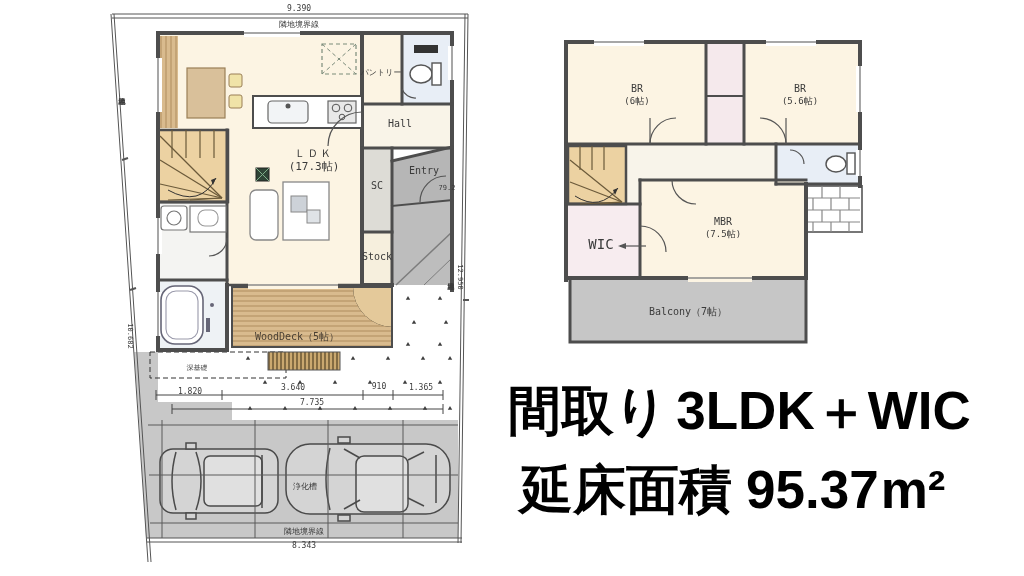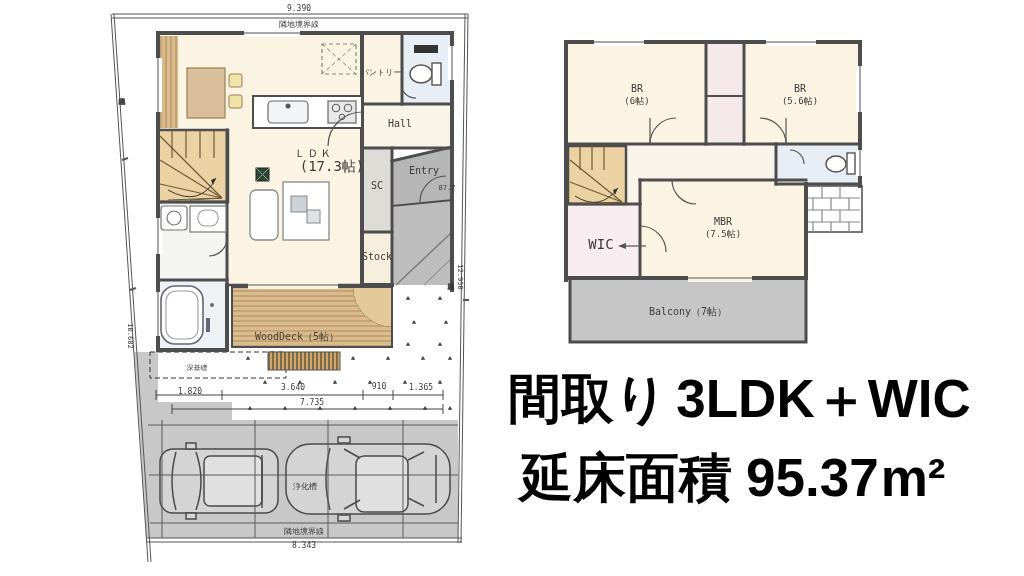--- a/index.html
+++ b/index.html
@@ -5,21 +5,21 @@
   html,body{margin:0;padding:0;background:#ffffff;}
   #stage{position:relative;width:1024px;height:576px;background:#ffffff;overflow:hidden;
          font-family:"Liberation Sans",sans-serif;padding-left:44px;}
   #plan-svg{position:absolute;left:0;top:0;z-index:1;}
   .lbl{position:absolute;z-index:3;transform:translate(-50%,-50%);
        font-family:"DejaVu Sans Mono",monospace;color:#3b3b3b;white-space:nowrap;
        line-height:1;text-align:center;}
   .vert{writing-mode:vertical-rl;text-orientation:mixed;}
   .caption{position:absolute;left:508px;top:364px;z-index:3;color:#000;}
   .cap1{font-size:31px;font-weight:600;letter-spacing:1px;}
-  .cap2{font-size:53px;font-weight:600;margin-top:0;letter-spacing:0px;}
+  .cap2{font-size:53px;font-weight:600;margin-top:12px;letter-spacing:0px;}
   .cap2 .latin{margin-left:8px;}
   .cap3{font-size:53px;font-weight:600;margin-top:7px;padding-left:12px;}
   .cap3 .num{margin-left:14px;}
   .cap3 .unit{margin-left:2px;}
 </style>
 </head>
 <body>
 
 <div id="stage">
 
@@ -330,34 +330,34 @@
 </svg>
 
 <div class="lbl" style="left:299px;top:9px;font-size:8px">9.390</div>
 <div class="lbl" style="left:299px;top:25px;font-size:8px">隣地境界線</div>
 <div class="lbl" style="left:381px;top:73px;font-size:8px">パントリー</div>
 <div class="lbl" style="left:400px;top:124px;font-size:10px">Hall</div>
 <div class="lbl" style="left:424px;top:171px;font-size:10px">Entry</div>
 <div class="lbl" style="left:377px;top:186px;font-size:10px">SC</div>
 <div class="lbl" style="left:377px;top:257px;font-size:10px">Stock</div>
 <div class="lbl" style="left:314px;top:153px;font-size:11px;letter-spacing:2px">ＬＤＫ</div>
-<div class="lbl" style="left:332px;top:166px;font-size:14px">(17.3帖)</div>
+<div class="lbl" style="left:314px;top:166px;font-size:11px">(17.3帖)</div>
 <div class="lbl" style="left:297px;top:337px;font-size:10px;color:#4a4034">WoodDeck（5帖）</div>
 <div class="lbl" style="left:305px;top:487px;font-size:8px">浄化槽</div>
 <div class="lbl" style="left:197px;top:368px;font-size:7px">深基礎</div>
 <div class="lbl" style="left:190px;top:392px;font-size:8px">1.820</div>
 <div class="lbl" style="left:293px;top:388px;font-size:8px">3.640</div>
 <div class="lbl" style="left:379px;top:387px;font-size:8px">910</div>
 <div class="lbl" style="left:421px;top:388px;font-size:8px">1.365</div>
 <div class="lbl" style="left:312px;top:403px;font-size:8px">7.735</div>
 <div class="lbl" style="left:304px;top:532px;font-size:8px">隣地境界線</div>
 <div class="lbl" style="left:304px;top:546px;font-size:8px">8.343</div>
 <div class="lbl vert" style="left:450px;top:277px;font-size:7px">道路境界線</div>
 <div class="lbl vert" style="left:459px;top:277px;font-size:7px">12.950</div>
-<div class="lbl" style="left:447px;top:188px;font-size:7px">87.7</div>
+<div class="lbl" style="left:447px;top:188px;font-size:7px">79.2</div>
 <div class="lbl vert" style="left:121px;top:92px;font-size:7px">隣地境界線</div>
 <div class="lbl vert" style="left:129px;top:336px;font-size:7px">10.682</div>
 
 <div class="lbl" style="left:637px;top:89px;font-size:10px">BR</div>
 <div class="lbl" style="left:637px;top:101px;font-size:9px">(6帖)</div>
 <div class="lbl" style="left:800px;top:89px;font-size:10px">BR</div>
 <div class="lbl" style="left:800px;top:101px;font-size:9px">(5.6帖)</div>
 <div class="lbl" style="left:723px;top:222px;font-size:10px">MBR</div>
 <div class="lbl" style="left:723px;top:234px;font-size:9px">(7.5帖)</div>
 <div class="lbl" style="left:601px;top:244px;font-size:14px">WIC</div>

